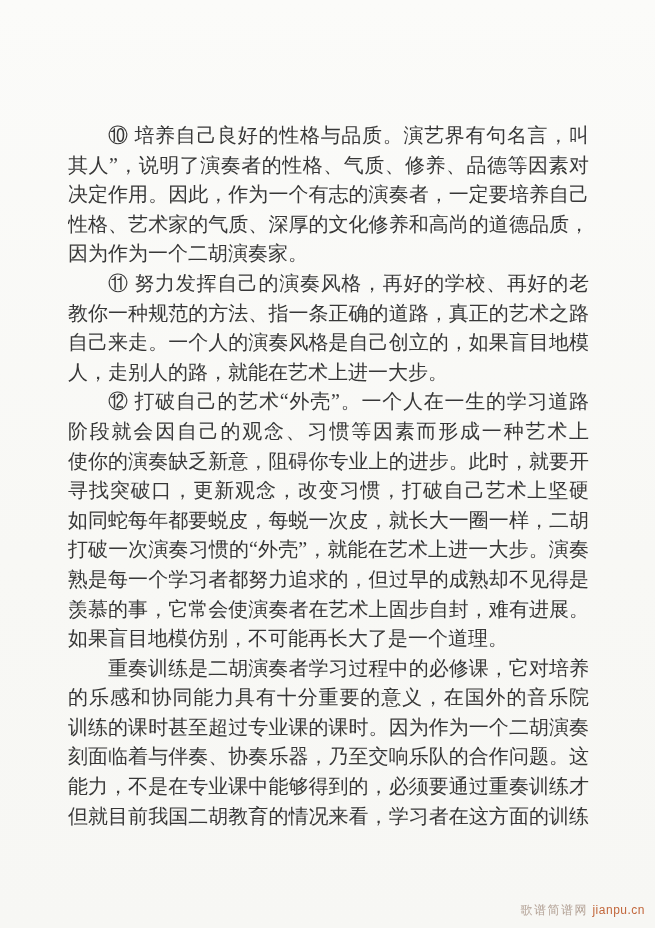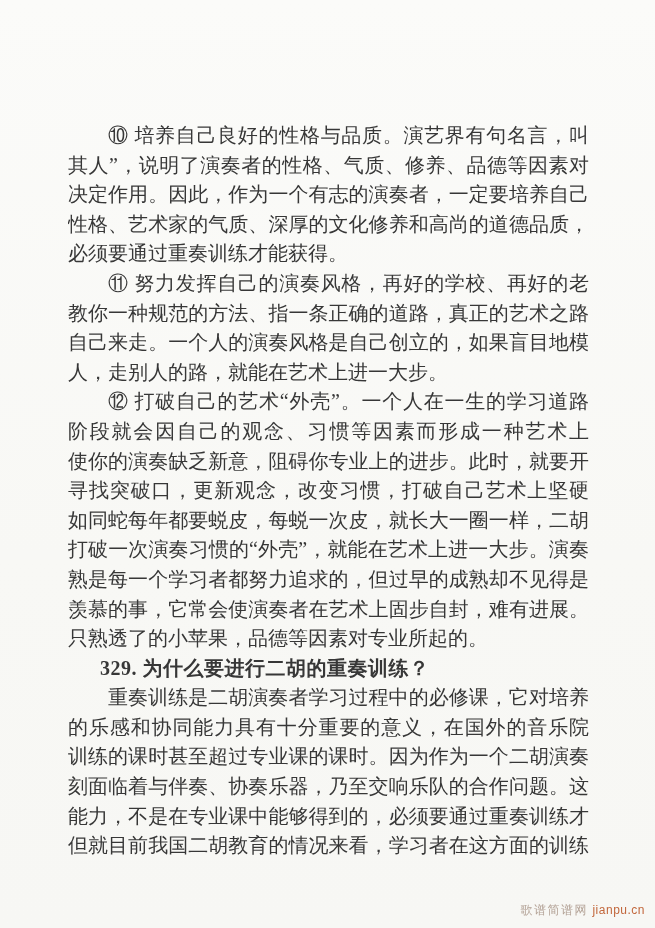--- a/index.html
+++ b/index.html
@@ -55,35 +55,34 @@
 </style>
 </head>
 <body>
 
 <div class="page">
   <div class="text-block">
       <div class="line first">⑩ 培养自己良好的性格与品质。演艺界有句名言，叫做“艺如</div>
       <div class="line">其人”，说明了演奏者的性格、气质、修养、品德等因素对专业所起的</div>
       <div class="line">决定作用。因此，作为一个有志的演奏者，一定要培养自己开朗的</div>
       <div class="line">性格、艺术家的气质、深厚的文化修养和高尚的道德品质，这样才能</div>
-      <div class="line end">必须要通过重奏训练才能获得。</div>
+      <div class="line end">因为作为一个二胡演奏家。</div>
       <div class="line first">⑪ 努力发挥自己的演奏风格，再好的学校、再好的老师，也只能</div>
       <div class="line">教你一种规范的方法、指一条正确的道路，真正的艺术之路还要靠</div>
       <div class="line">自己来走。一个人的演奏风格是自己创立的，如果盲目地模仿别</div>
       <div class="line end">人，走别人的路，就能在艺术上进一大步。</div>
       <div class="line first">⑫ 打破自己的艺术“外壳”。一个人在一生的学习道路上，过一</div>
       <div class="line">阶段就会因自己的观念、习惯等因素而形成一种艺术上的“外壳”，它</div>
       <div class="line">使你的演奏缺乏新意，阻碍你专业上的进步。此时，就要开动脑筋，</div>
       <div class="line">寻找突破口，更新观念，改变习惯，打破自己艺术上坚硬的“外壳”。</div>
       <div class="line">如同蛇每年都要蜕皮，每蜕一次皮，就长大一圈一样，二胡学习者每</div>
       <div class="line">打破一次演奏习惯的“外壳”，就能在艺术上进一大步。演奏上的成</div>
       <div class="line">熟是每一个学习者都努力追求的，但过早的成熟却不见得是件令人</div>
       <div class="line">羡慕的事，它常会使演奏者在艺术上固步自封，难有进展。犹如一</div>
-      <div class="line end">只熟透了的小苹果，品德等因素对专业所起的。</div>
-      <div class="line heading first end">329. 为什么要进行二胡的重奏训练？</div>
+      <div class="line end">如果盲目地模仿别，不可能再长大了是一个道理。</div>
       <div class="line first">重奏训练是二胡演奏者学习过程中的必修课，它对培养演奏者</div>
       <div class="line">的乐感和协同能力具有十分重要的意义，在国外的音乐院校，重奏</div>
       <div class="line">训练的课时甚至超过专业课的课时。因为作为一个二胡演奏家，时</div>
       <div class="line">刻面临着与伴奏、协奏乐器，乃至交响乐队的合作问题。这种协作</div>
       <div class="line">能力，不是在专业课中能够得到的，必须要通过重奏训练才能获得。</div>
       <div class="line">但就目前我国二胡教育的情况来看，学习者在这方面的训练还是比</div>
     </div>
   <div class="watermark">
     <span class="site-name" style="color: rgb(179, 162, 150);">歌谱简谱网</span>
     <span class="site-url" style="color: rgb(194, 103, 60);">jianpu.cn</span>

